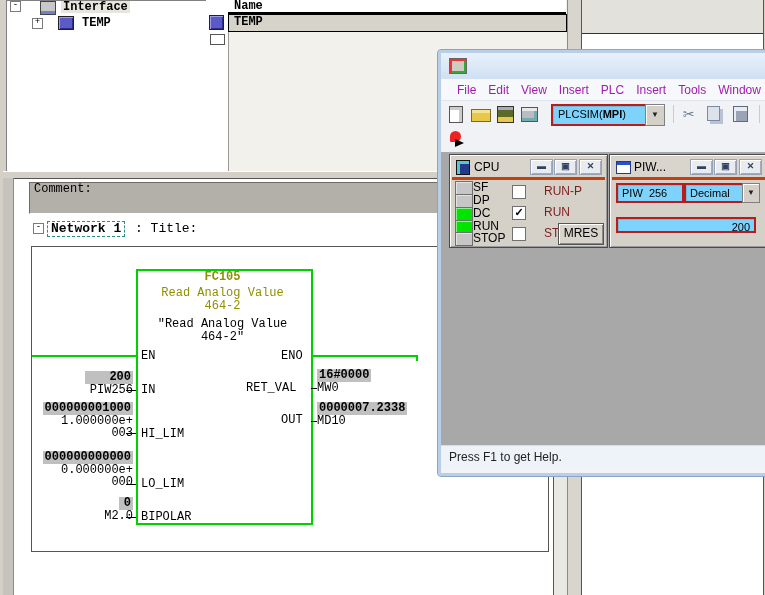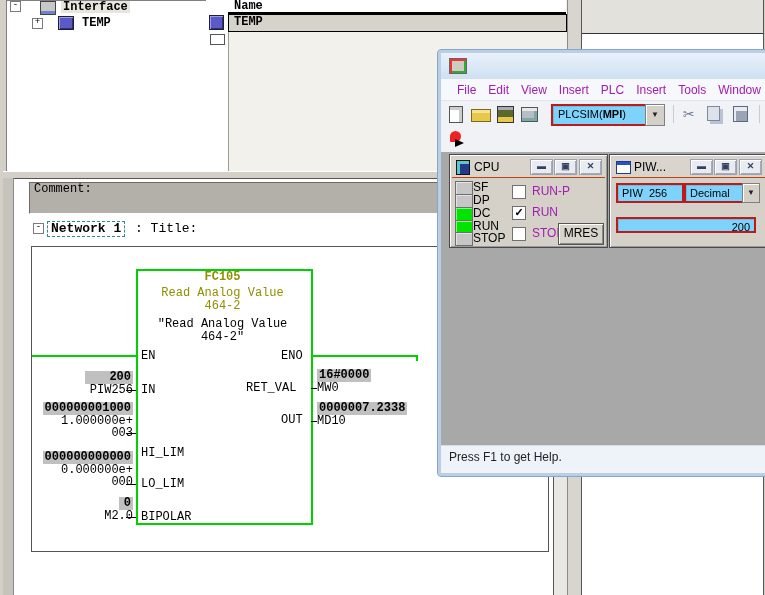--- a/index.html
+++ b/index.html
@@ -58,30 +58,30 @@
   #ps-menu span{font:12px/14px "Liberation Sans",sans-serif;color:#a21caf;}
   #ps-tb1{position:absolute;left:0;top:48px;width:100%;height:27px;background:#f0f2f5;border-bottom:1px solid #e0e4ea;}
   #ps-tb2{position:absolute;left:0;top:75px;width:100%;height:24px;background:#f0f2f5;border-bottom:1px solid #c9cdd4;}
   #ps-mdi{position:absolute;left:0;top:99px;width:100%;height:293px;background:#a8a8a8;}
   #ps-status{position:absolute;left:0;top:392px;width:100%;height:22px;background:#eef3f9;border-top:1px solid #d4dce6;}
   #ps-status span{position:absolute;left:8px;top:4px;font:12px/14px "Liberation Sans",sans-serif;color:#222;}
   .field{background:#7dd3fc;border:2px solid #b91c1c;box-shadow:inset 1px 1px 0 #58585833;
     font:11px/16px "Liberation Sans",sans-serif;color:#000;}
   .cwin{position:absolute;background:#d5d1c9;border:1px solid #4a4a4a;
     box-shadow:inset 1px 1px 0 #fff, inset -1px -1px 0 #9a9a9a;}
-  .ctitle{position:absolute;left:2px;top:2px;right:2px;height:20px;background:#d9d5cd;border-bottom:1px solid #c2410c;}
+  .ctitle{position:absolute;left:2px;top:2px;right:2px;height:20px;background:#d9d5cd;border-bottom:3px solid #c2410c;}
   .ctitle .lbl{position:absolute;left:22px;top:3px;font:12px/14px "Liberation Sans",sans-serif;color:#000;}
   .cbtn{position:absolute;top:2px;width:21px;height:14px;background:#e8ebf0;
     border:1px solid #98a2b4;box-shadow:inset 1px 1px 0 #fff, inset -1px -1px 0 #aab;
     font:bold 9px/13px "Liberation Sans",sans-serif;text-align:center;color:#32405e;}
   .led{position:absolute;width:16px;height:12px;border:1px solid #6e6e6e;box-shadow:inset 1px 1px 0 #ffffff88;}
   .ledlbl{position:absolute;font:12px/12px "Liberation Sans",sans-serif;color:#000;}
   .cbx{position:absolute;width:12px;height:12px;background:#fff;border:1px solid #707070;
     font:bold 11px/11px "Liberation Sans",sans-serif;text-align:center;color:#000;}
-  .cblbl{position:absolute;font:12px/13px "Liberation Sans",sans-serif;color:#a21caf;}
+  .cblbl{position:absolute;font:12px/13px "Liberation Sans",sans-serif;color:#7f1d1d;margin-left:12px;}
   .tbico{position:absolute;top:5px;width:18px;height:16px;}
   .sep{position:absolute;top:4px;width:1px;height:18px;background:#c7ccd3;}
 </style>
 </head>
 <body>
 
 <div class="abs" id="tree-pane">
   <div class="abs exp" style="left:3px;top:0px;">-</div>
   <div class="abs ticon if-ico" style="left:33px;top:0px;"></div>
   <div class="abs tree-label" style="left:54px;top:0px;background:#e6e6de;padding:0 2px;">Interface</div>
@@ -129,21 +129,21 @@
 
 <div class="abs" id="fbd-block"></div>
 <div class="bhdr olive abs" style="left:136px;top:271px;width:173px;font-weight:bold;">FC105</div>
 <div class="bhdr olive abs" style="left:136px;top:287px;width:173px;">Read Analog Value</div>
 <div class="bhdr olive abs" style="left:136px;top:300px;width:173px;">464-2</div>
 <div class="bhdr abs" style="left:136px;top:318px;width:173px;">"Read Analog Value</div>
 <div class="bhdr abs" style="left:136px;top:331px;width:173px;">464-2"</div>
 
 <span class="pin" style="left:141px;top:350px;">EN</span>
 <span class="pin" style="left:141px;top:384px;">IN</span>
-<span class="pin" style="left:141px;top:447px;">HI_LIM</span>
+<span class="pin" style="left:141px;top:428px;">HI_LIM</span>
 <span class="pin" style="left:141px;top:478px;">LO_LIM</span>
 <span class="pin" style="left:141px;top:511px;">BIPOLAR</span>
 <span class="pin" style="left:281px;top:350px;">ENO</span>
 <span class="pin" style="left:246px;top:382px;">RET_VAL</span>
 <span class="pin" style="left:281px;top:414px;">OUT</span>
 
 <div class="vgrp" style="right:632px;top:371px;">
   <div><span class="val" style="min-width:44px;text-align:right;">200</span></div>
   <div>PIW256</div>
 </div>

